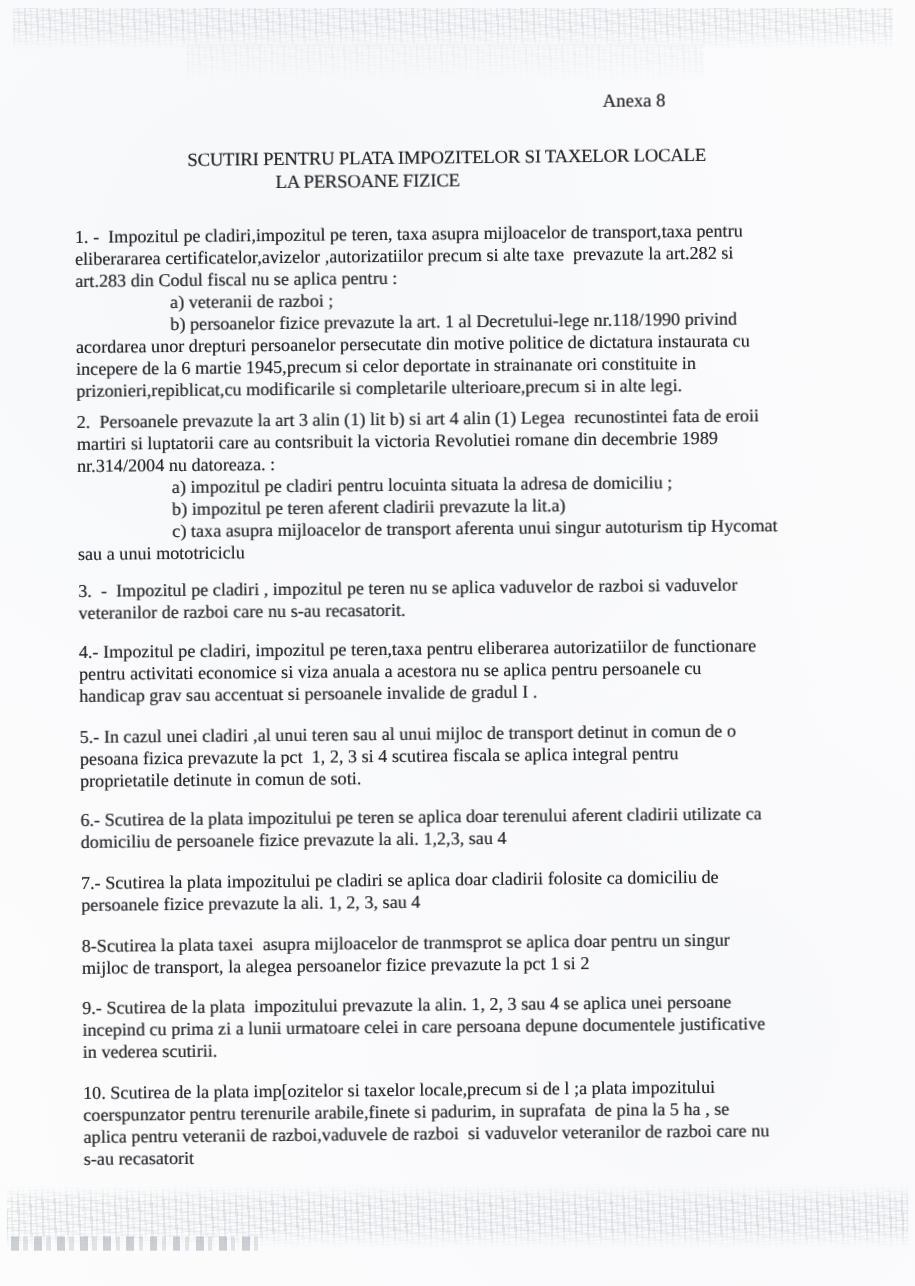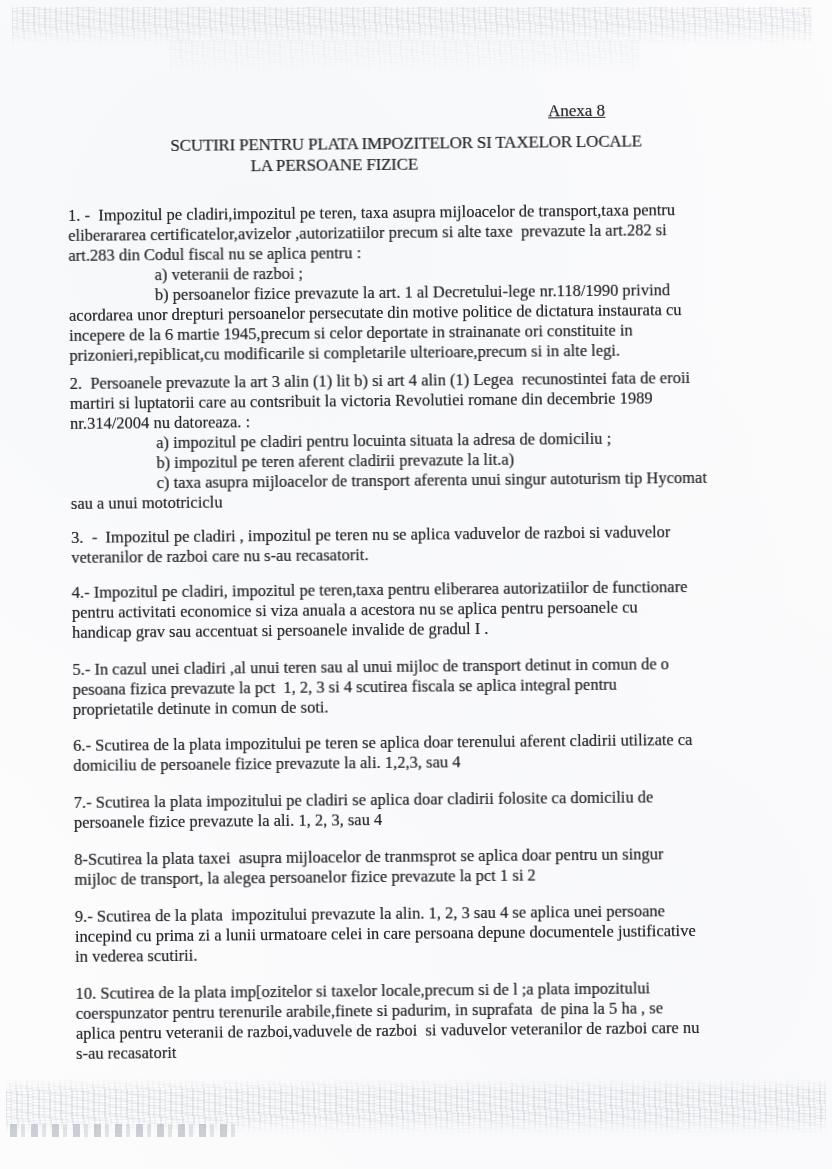--- a/index.html
+++ b/index.html
@@ -49,22 +49,22 @@
   
   .content{
     position:absolute;left:66px;top:0;width:740px;height:1169px;
     color:var(--ink,#232328);
     transform:rotate(-0.55deg);
     transform-origin:0 0;
     text-shadow:0 0 .6px rgba(35,35,45,.55);
     filter:blur(.25px);
   }
   .annex{
-    position:absolute;left:481px;top:106px;
-    font-size:17px;white-space:pre;text-decoration:underline;
+    position:absolute;left:481px;top:87px;
+    font-size:17px;white-space:pre;
   }
   .title{position:absolute;font-size:17px;letter-spacing:-0.2px;white-space:pre;}
   .t1{left:103px;top:137px;}
   .t2{left:183px;top:158px;}
   .doc-body{position:absolute;left:0;top:206px;width:740px;}
   .para{margin-top:17px;}
   .para:nth-of-type(1){margin-top:0;}
   .para:nth-of-type(2){margin-top:8px;}
   .para:nth-of-type(3){margin-top:14px;}
   .para:nth-of-type(4){margin-top:15px;}

